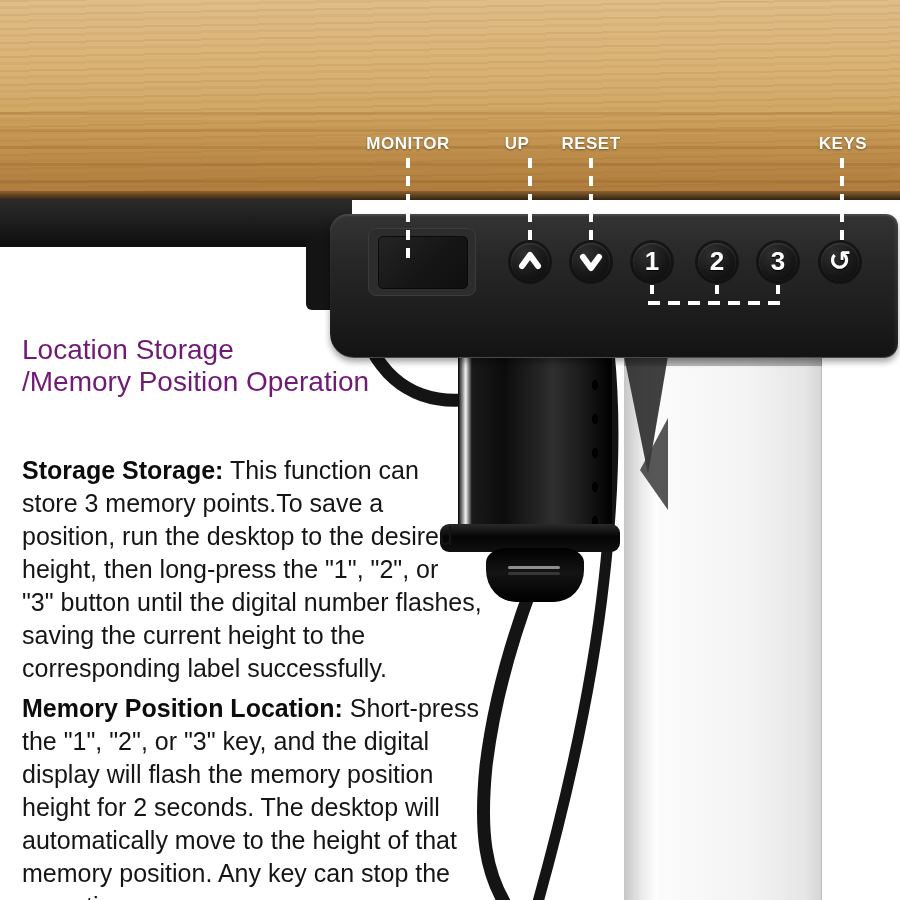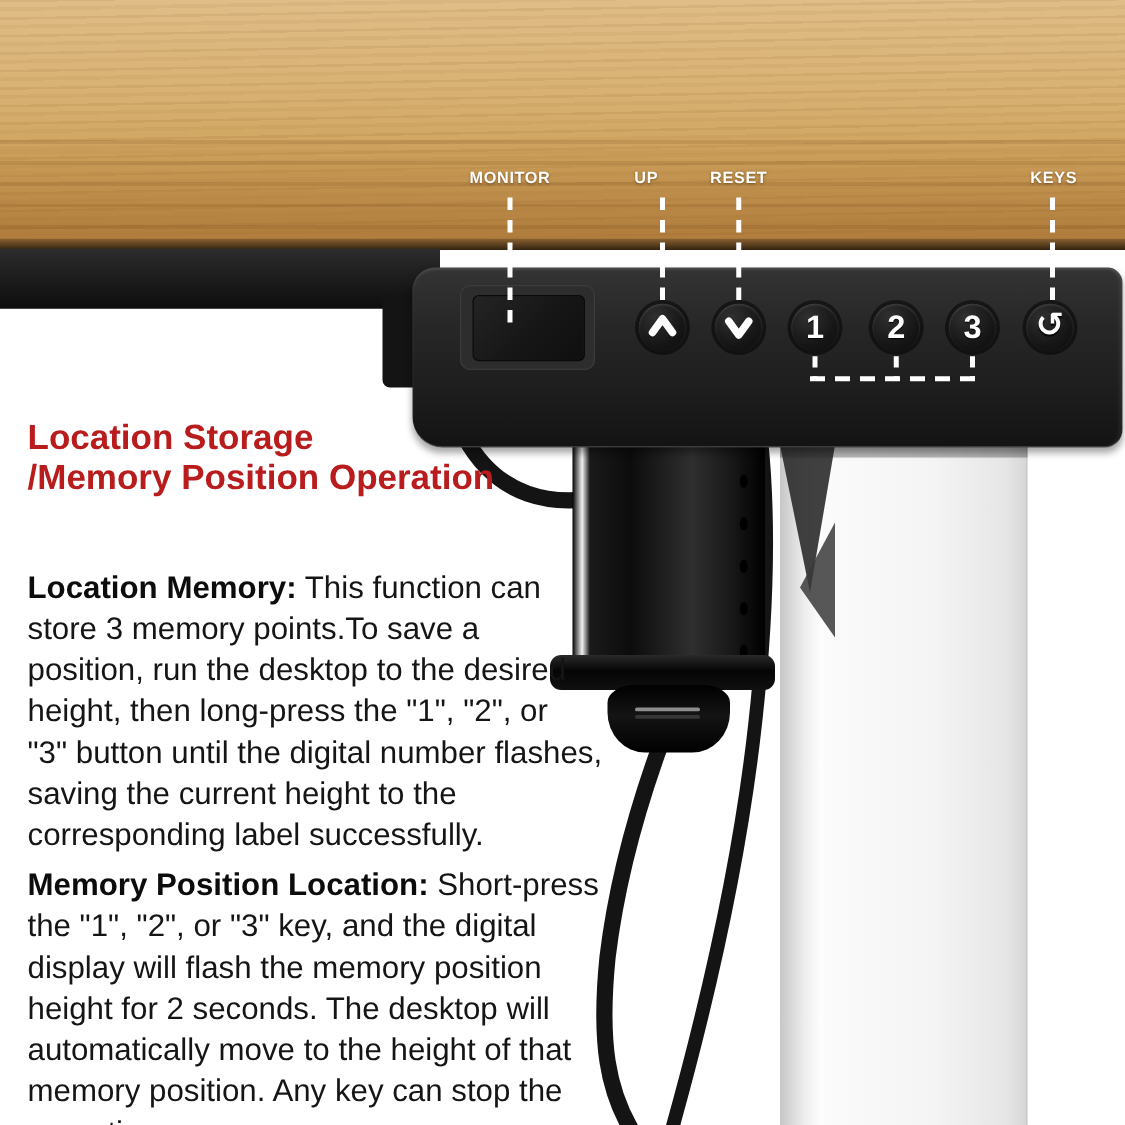--- a/index.html
+++ b/index.html
@@ -71,36 +71,36 @@
     box-shadow:0 0 0 3px rgba(0,0,0,.5), inset 0 1px 2px rgba(255,255,255,.14);
     color:#fff;text-align:center;}
   .btn .digit{display:block;font-size:26px;font-weight:700;line-height:37px;
     text-shadow:0 1px 1px #000;}
   .btn svg{display:block;margin:0 auto;}
   .btn .reset-glyph{display:block;font-family:"DejaVu Sans",sans-serif;font-size:27px;
     font-weight:700;line-height:36px;text-shadow:0 1px 1px #000;}
 
   
   .callout{position:absolute;top:134px;height:22px;z-index:6;color:#fff;font-weight:700;
-    font-size:13px;letter-spacing:.5px;text-align:center;
+    font-size:17px;letter-spacing:.5px;text-align:center;
     text-shadow:0 1px 2px rgba(60,35,5,.55);}
   .memory-keys{position:absolute;left:615px;top:318px;width:200px;z-index:6;color:#fff;
     font-size:20px;font-weight:400;letter-spacing:.5px;text-align:center;}
 
   
   .title{position:absolute;left:0;top:20px;width:900px;z-index:6;text-align:center;
     font-size:48px;font-weight:700;letter-spacing:1px;color:#0d0d0d;
     text-shadow:
       -2px -2px 0 #eae4d4, 2px -2px 0 #eae4d4, -2px 2px 0 #eae4d4, 2px 2px 0 #eae4d4,
       0 -2px 0 #eae4d4, 0 2px 0 #eae4d4, -2px 0 0 #eae4d4, 2px 0 0 #eae4d4,
       4px 5px 4px rgba(95,85,60,.65);}
 
   
-  .heading{position:absolute;left:22px;top:334px;width:470px;z-index:7;color:#b91c1c;
-    font-size:28px;font-weight:700;line-height:32px;white-space:pre-line;}
+  .heading{position:absolute;left:22px;top:334px;width:470px;z-index:7;color:#701a75;
+    font-size:28px;font-weight:400;line-height:32px;white-space:pre-line;}
   .para{position:absolute;left:22px;width:520px;z-index:7;color:#151515;
     font-size:25px;line-height:33px;white-space:pre-wrap;}
   .para b{font-weight:700;color:#0c0c0c;}
   #para-location{top:429px;}
   #para-memory{top:667px;}
 </style>
 </head>
 <body>
 
 <div id="stage">
@@ -169,21 +169,21 @@
 
   <div class="callout" style="left:352px;width:112px">MONITOR</div>
   <div class="callout" style="left:492px;width:50px">UP</div>
   <div class="callout" style="left:556px;width:70px">RESET</div>
   <div class="callout" style="left:803px;width:80px">KEYS</div>
 
 
   <div class="heading">Location Storage
 /Memory Position Operation</div>
 
-  <p class="para" id="para-location"><b>Location Memory:</b><span> This function can
+  <p class="para" id="para-location"><b>Storage Storage:</b><span> This function can
 store 3 memory points.To save a
 position, run the desktop to the desired
 height, then long-press the "1", "2", or
 "3" button until the digital number flashes,
 saving the current height to the
 corresponding label successfully.</span></p>
 
   <p class="para" id="para-memory"><b>Memory Position Location:</b><span> Short-press
 the "1", "2", or "3" key, and the digital
 display will flash the memory position

